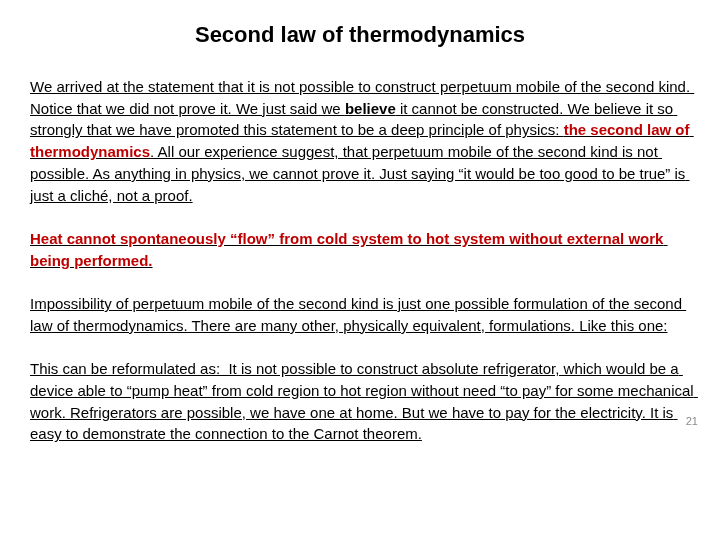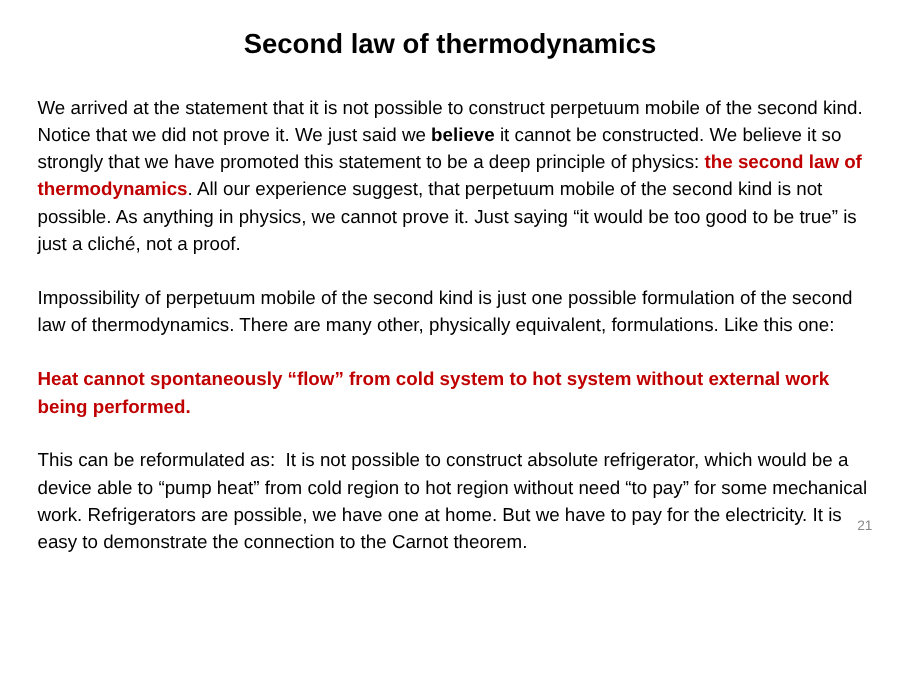--- a/index.html
+++ b/index.html
@@ -28,20 +28,21 @@
     font-weight: bold;
     color: var(--text, #000000);
   }
   .slide-body {
     position: absolute;
     top: 76px;
     left: 30px;
     right: 26px;
     font-size: 15px;
     line-height: 21.7px;
+    text-decoration: underline;
   }
   .para {
     margin: 0 0 21.7px 0;
     white-space: pre-wrap;
   }
   .run-normal { font-weight: normal; }
   .run-bold { font-weight: bold; }
   .run-bold-red {
     font-weight: bold;
     color: var(--accent-red, #C00000);
@@ -55,19 +56,19 @@
   }
 </style>
 </head>
 <body>
 
 <div class="slide">
   <h1 class="slide-title">Second law of thermodynamics</h1>
 
   <div class="slide-body">
     <p class="para"><span class="run-normal">We arrived at the statement that it is not possible to construct perpetuum mobile of the second kind. Notice that we did not prove it. We just said we </span><span class="run-bold">believe</span><span class="run-normal"> it cannot be constructed. We believe it so strongly that we have promoted this statement to be a deep principle of physics: </span><span class="run-bold-red">the second law of thermodynamics</span><span class="run-normal">. All our experience suggest, that perpetuum mobile of the second kind is not possible. As anything in physics, we cannot prove it. Just saying “it would be too good to be true” is just a cliché, not a proof.</span></p>
+    <p class="para"><span class="run-bold-red">Heat cannot spontaneously “flow” from cold system to hot system without external work being performed.</span></p>
     <p class="para"><span class="run-normal">Impossibility of perpetuum mobile of the second kind is just one possible formulation of the second law of thermodynamics. There are many other, physically equivalent, formulations. Like this one:</span></p>
-    <p class="para"><span class="run-bold-red">Heat cannot spontaneously “flow” from cold system to hot system without external work being performed.</span></p>
     <p class="para"><span class="run-normal">This can be reformulated as:  It is not possible to construct absolute refrigerator, which would be a device able to “pump heat” from cold region to hot region without need “to pay” for some mechanical work. Refrigerators are possible, we have one at home. But we have to pay for the electricity. It is easy to demonstrate the connection to the Carnot theorem.</span></p>
   </div>
 
   <div class="page-number">21</div>
 </div>
 
 </body></html>

